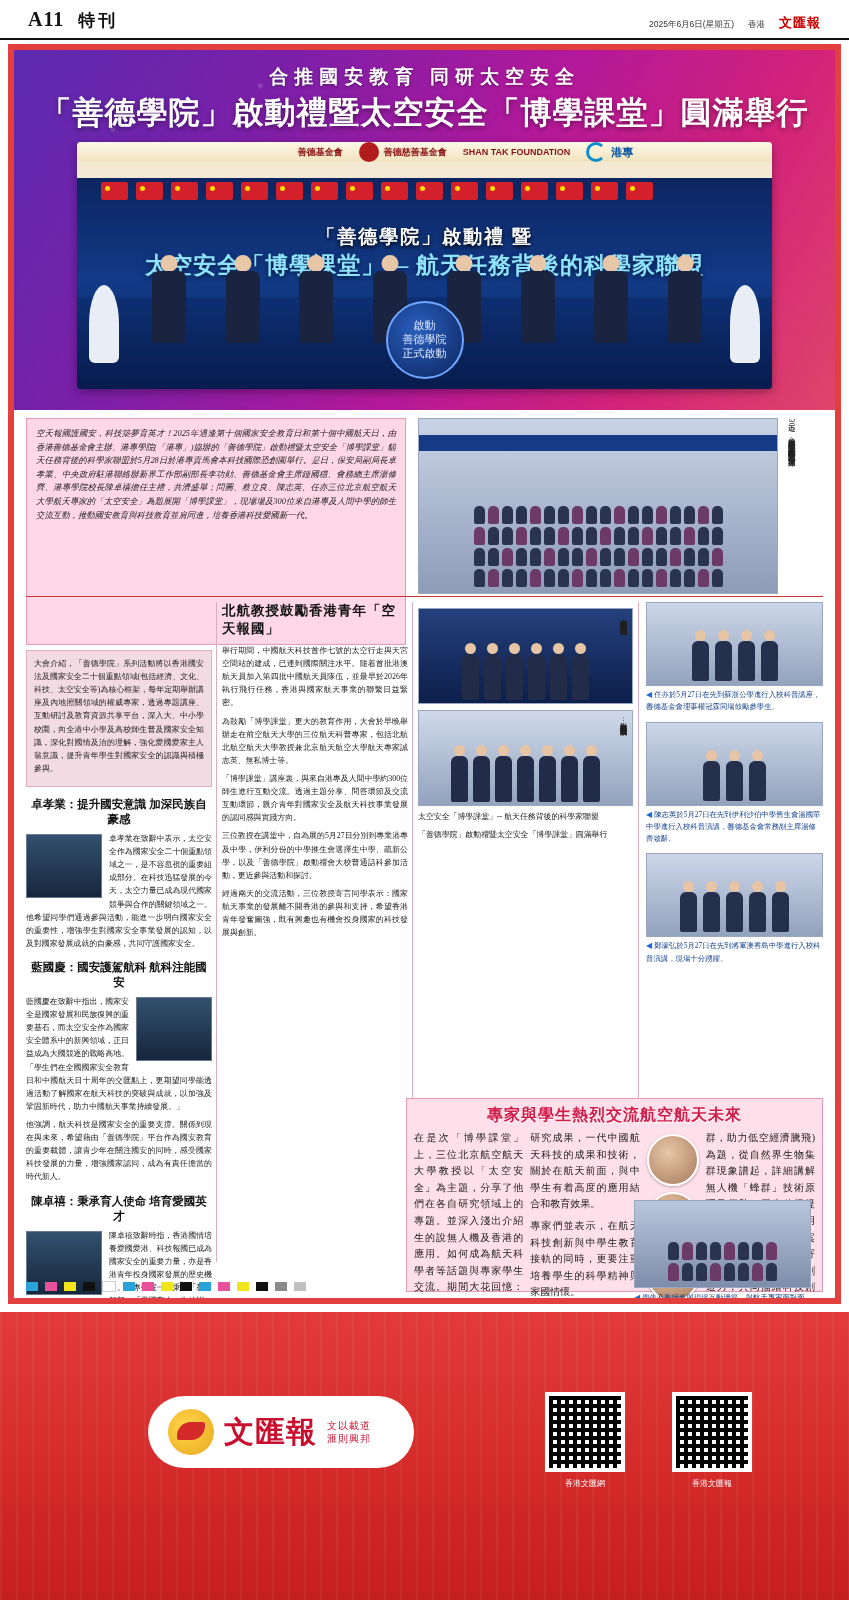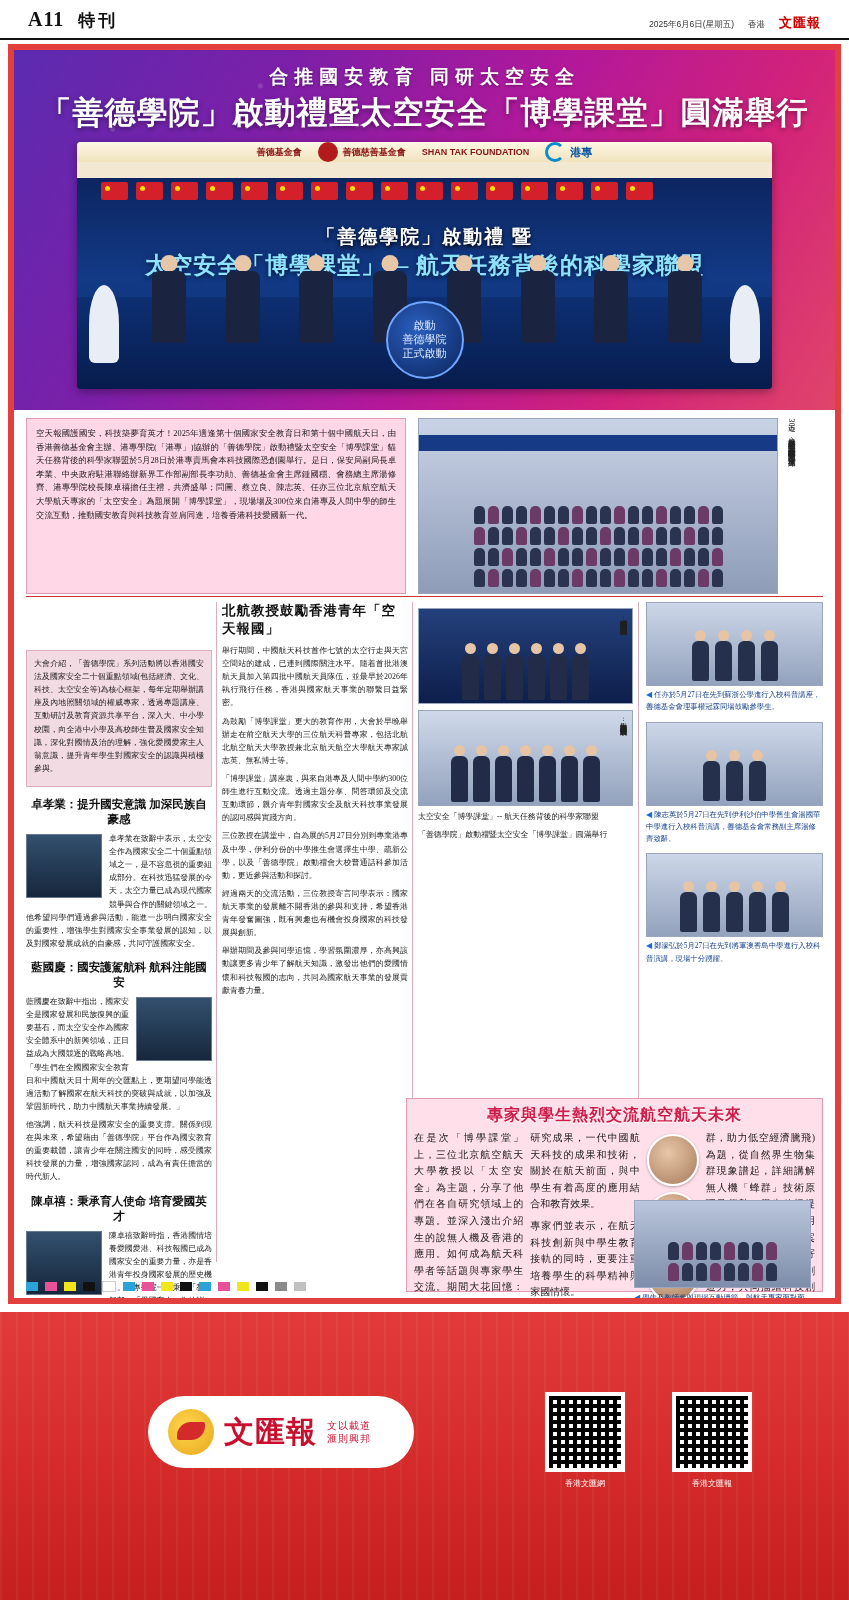--- a/index.html
+++ b/index.html
@@ -35,21 +35,21 @@
   .hero-kicker{position:absolute;top:14px;left:0;width:100%;text-align:center;color:#fff;
       font-size:19px;font-weight:700;letter-spacing:6px;font-family:"Liberation Serif",serif;
       text-shadow:0 1px 3px rgba(0,0,0,.4);}
   .hero-title{position:absolute;top:42px;left:0;width:100%;text-align:center;color:#fff;
       font-size:31px;font-weight:700;letter-spacing:1px;font-family:"Liberation Serif",serif;
       text-shadow:0 2px 5px rgba(0,0,0,.45);}
   .stage{position:absolute;left:63px;top:92px;width:695px;height:247px;border-radius:4px;overflow:hidden;
       background:linear-gradient(#f3e9d2 0 36px,#0c2560 36px,#123a86 55%,#0a2a6b 100%);
       box-shadow:0 3px 10px rgba(0,0,0,.35);}
   .stage-top{position:absolute;left:0;top:0;width:100%;height:20px;background:linear-gradient(#fff8e6,#f0e2bd);
-      display:flex;align-items:center;justify-content:center;gap:16px;}
+      display:flex;align-items:center;justify-content:center;gap:16px;padding-left:41px;}
   .st-logo{font-size:9px;color:#8a1414;font-weight:700;}
   .st-center{display:flex;align-items:center;gap:5px;}
   .st-seal{width:20px;height:20px;border-radius:50%;background:#b11b1b;}
   .st-kong{font-size:11px;font-weight:700;color:#0b57a4;}
   .st-ring{width:14px;height:14px;border:3px solid #0b8ccb;border-radius:50%;border-right-color:transparent;}
   .flags{position:absolute;left:24px;top:40px;width:650px;height:34px;display:flex;gap:8px;}
   .flag{width:27px;height:18px;background:#d4202a;border-radius:2px;position:relative;}
   .flag:after{content:"";position:absolute;left:4px;top:4px;width:5px;height:5px;background:#ffde00;border-radius:50%;}
   .stage-h1{position:absolute;left:0;top:82px;width:100%;text-align:center;color:#fff;font-size:19px;
       font-weight:700;font-family:"Liberation Serif",serif;letter-spacing:2px;text-shadow:0 2px 4px #000;}
@@ -64,22 +64,22 @@
   .people{position:absolute;left:70px;bottom:46px;width:560px;height:88px;display:flex;justify-content:space-between;}
   .person{width:44px;height:88px;position:relative;}
   .person .head{position:absolute;left:50%;top:0;transform:translateX(-50%);width:17px;height:17px;border-radius:50%;background:#e8c6a8;}
   .person .body{position:absolute;left:50%;top:16px;transform:translateX(-50%);width:34px;height:72px;border-radius:7px 7px 2px 2px;background:#1a2340;}
   .rocket{position:absolute;width:30px;height:78px;background:#e9eef6;border-radius:50% 50% 6px 6px;}
   .rocket.l{left:12px;bottom:26px;}
   .rocket.r{right:12px;bottom:26px;}
 
   
   .leadwrap{position:absolute;left:12px;top:368px;width:797px;height:176px;}
-  .leadbox{position:absolute;left:0;top:0;width:380px;height:176px;background:#ffd7e6;border:1px solid #e79ab6;
-      box-sizing:border-box;padding:8px 9px;}
+  .leadbox{position:absolute;left:0;top:0;width:380px;height:227px;background:#ffd7e6;border:1px solid #e79ab6;
+      box-sizing:border-box;padding:8px 9px;font-style:italic;}
   .leadbox p{margin:0;font-family:"Liberation Serif",serif;font-size:8.4px;line-height:1.62;text-align:justify;color:#1a1a1a;}
   .leadphoto{position:absolute;left:392px;top:0;width:360px;height:176px;background:linear-gradient(#c9d3e6,#8e9cb8);
       border:1px solid #9aa6bd;box-sizing:border-box;overflow:hidden;}
   .lp-rows{position:absolute;left:0;bottom:0;width:100%;height:118px;display:flex;flex-direction:column;justify-content:flex-end;gap:3px;padding-bottom:6px;box-sizing:border-box;}
   .lp-row{display:flex;justify-content:center;gap:3px;}
   .lp-dot{width:11px;height:18px;background:#2a3350;border-radius:5px 5px 2px 2px;}
   .lp-dot.f{background:#6b3a66;}
   .lp-band{position:absolute;left:0;top:16px;width:100%;height:16px;background:#163a86;}
   .leadcap{position:absolute;left:760px;top:0;width:37px;height:176px;}
   .leadcap span{display:block;writing-mode:vertical-rl;font-size:7.6px;line-height:1.5;color:#222;
@@ -382,21 +382,20 @@
 
         </div>
 
         <div class="col colB">
           <div class="hdl-main">北航教授鼓勵香港青年「空天報國」</div>
           <p class="p">舉行期間，中國航天科技首作七號的太空行走與天宮空間站的建成，已連到國際關注水平。隨着首批港澳航天員加入第四批中國航天員隊伍，並最早於2026年執行飛行任務，香港與國家航天事業的聯繫日益緊密。</p>
           <p class="p">為鼓勵「博學課堂」更大的教育作用，大會於早晚舉辦走在前空航天大學的三位航天科普專家，包括北航北航空航天大學教授兼北京航天航空大學航天專家誠志英、無私博士等。</p>
           <p class="p">「博學課堂」講座裏，與來自港專及人間中學約300位師生進行互動交流。透過主題分享、問答環節及交流互動環節，親介青年對國家安全及航天科技事業發展的認同感與實踐方向。</p>
           <p class="p">三位教授在講堂中，自為展的5月27日分別到專業港專及中學，伊利分份的中學推生會選擇生中學、疏新公學，以及「善德學院」啟動禮會大校普通話科參加活動，更近參與活動和探討。</p>
           <p class="p">經過兩天的交流活動，三位教授寄言同學表示：國家航天事業的發展離不開香港的參與和支持，希望香港青年發奮圖強，既有興趣也有機會投身國家的科技發展與創新。</p>
-          <p class="p">舉辦期間及參與同學追憶，學習氛圍濃厚，亦高興該動讓更多青少年了解航天知識，激發出他們的愛國情懷和科技報國的志向，共同為國家航天事業的發展貢獻青春力量。</p>
         </div>
 
         <div class="col colC">
           <div class="midphoto dark">
             <div class="figs">
               <span class="fg">
                   <i></i>
                 </span>
                 <span class="fg">
                   <i></i>

